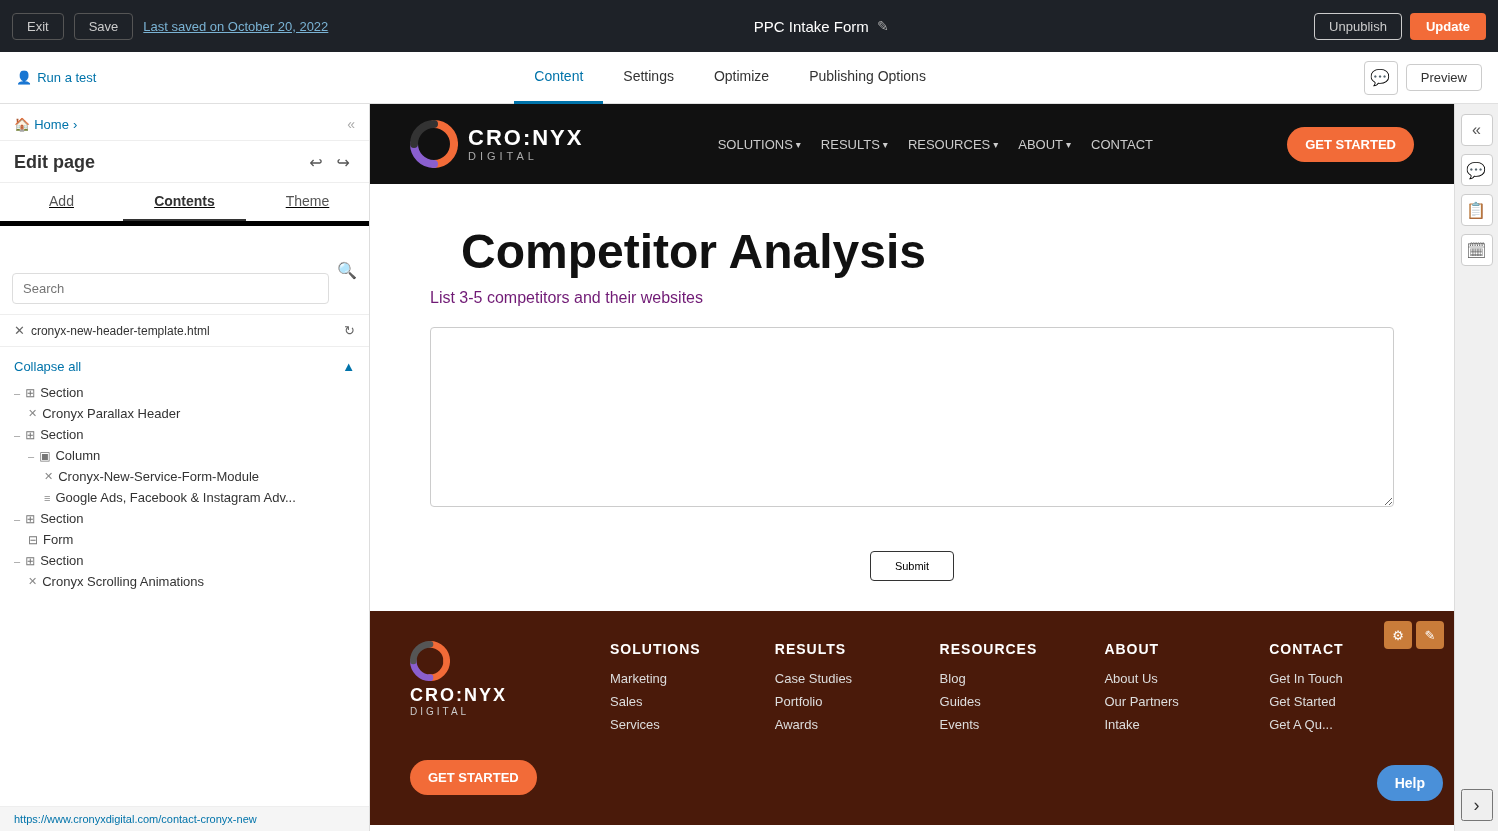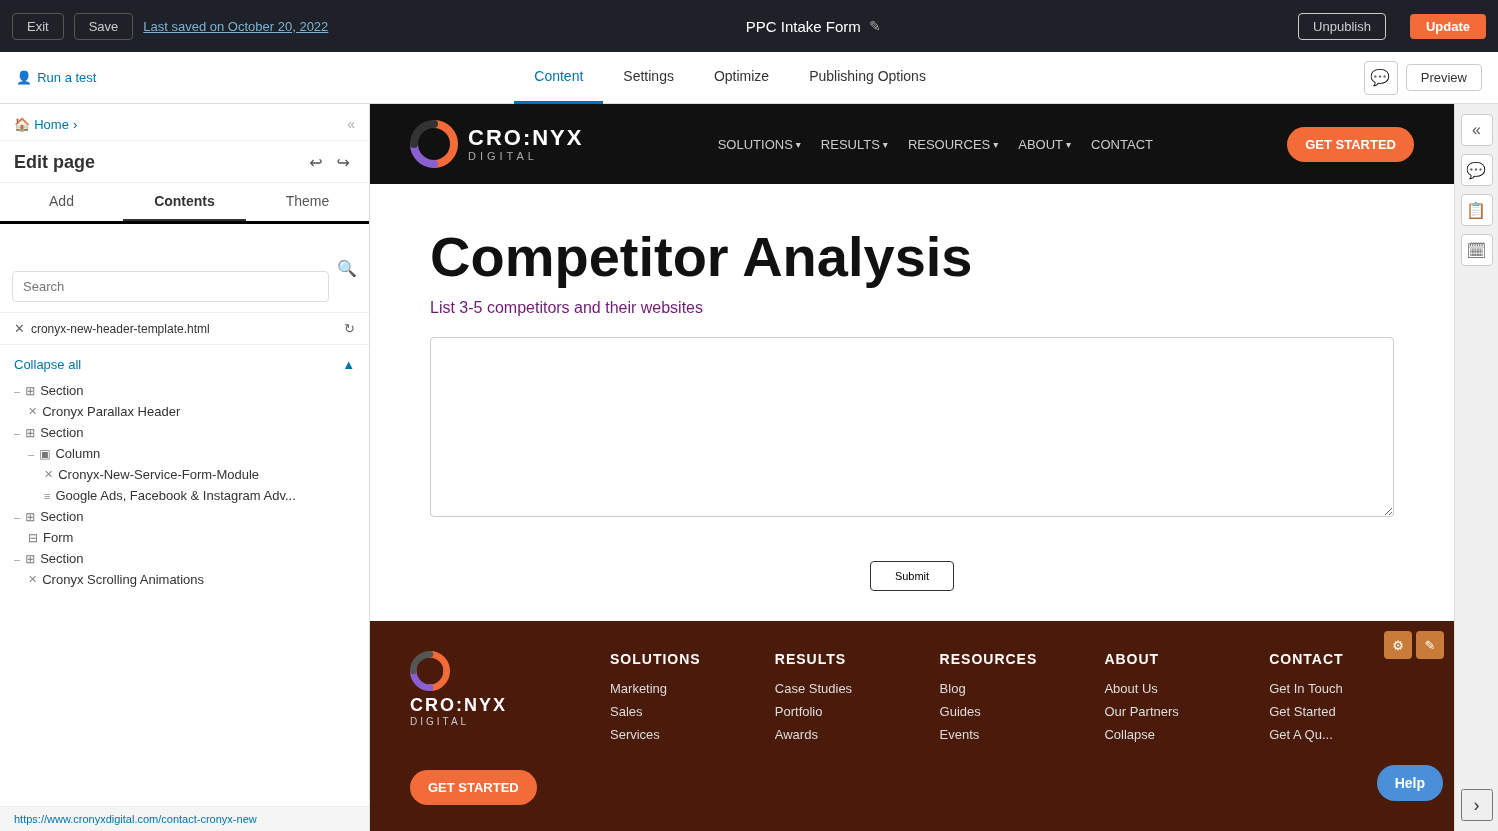--- a/index.html
+++ b/index.html
@@ -34,21 +34,21 @@
       flex: 1;
       display: flex;
       justify-content: center;
       align-items: center;
       gap: 8px;
       color: #fff;
       font-size: 15px;
       font-weight: 500;
     }
     .top-bar-center .edit-icon { color: #aaa; font-size: 14px; cursor: pointer; }
-    .top-bar-right { display: flex; gap: 24px; align-items: center; }
+    .top-bar-right { display: flex; gap: 8px; }
     .btn-unpublish {
       background: transparent;
       border: 1px solid #ccc;
       color: #ccc;
       padding: 5px 14px;
       border-radius: 4px;
       font-size: 13px;
       cursor: pointer;
     }
     .btn-update {
@@ -169,21 +169,22 @@
     .undo-redo button {
       background: transparent;
       border: none;
       font-size: 16px;
       color: #555;
       cursor: pointer;
       padding: 2px 5px;
     }
     .tabs-row {
       display: flex;
-      border-bottom: 3px solid #000000;
+      border-bottom: 5px solid #000000;
+      text-decoration: underline;
     }
     .tab-item {
       flex: 1;
       text-align: center;
       padding: 10px 0;
       font-size: 14px;
       color: #555;
       cursor: pointer;
     }
     .tab-item.active {
@@ -311,21 +312,21 @@
       font-size: 13px;
       font-weight: 700;
       cursor: pointer;
     }
 
     
     .page-content-area {
       padding: 40px 60px 20px;
       background: #fff;
     }
-    .page-heading { font-size: 56px; font-weight: 700; color: #111; margin-bottom: 10px; }
+    .page-heading { font-size: 48px; font-weight: 700; color: #111; margin-bottom: 10px; margin-left: 31px; }
     .page-subtext { font-size: 16px; color: #701a75; font-weight: 500; margin-bottom: 20px; }
     .text-area-box {
       width: 100%;
       height: 180px;
       border: 1px solid #ccc;
       border-radius: 4px;
       resize: vertical;
       font-size: 14px;
       padding: 8px;
       background: #fff;
@@ -662,21 +663,21 @@
           <div class="footer-col">
             <div class="footer-col-title">RESOURCES</div>
             <a>Blog</a>
             <a>Guides</a>
             <a>Events</a>
           </div>
           <div class="footer-col">
             <div class="footer-col-title">ABOUT</div>
             <a>About Us</a>
             <a>Our Partners</a>
-            <a>Collapse</a>
+            <a>Intake</a>
           </div>
           <div class="footer-col">
             <div class="footer-col-title">CONTACT</div>
             <a>Get In Touch</a>
             <a>Get Started</a>
             <a>Get A Qu...</a>
           </div>
         </div>
         <div style="margin-top: 20px;">
           <button class="get-started-btn">GET STARTED</button>

